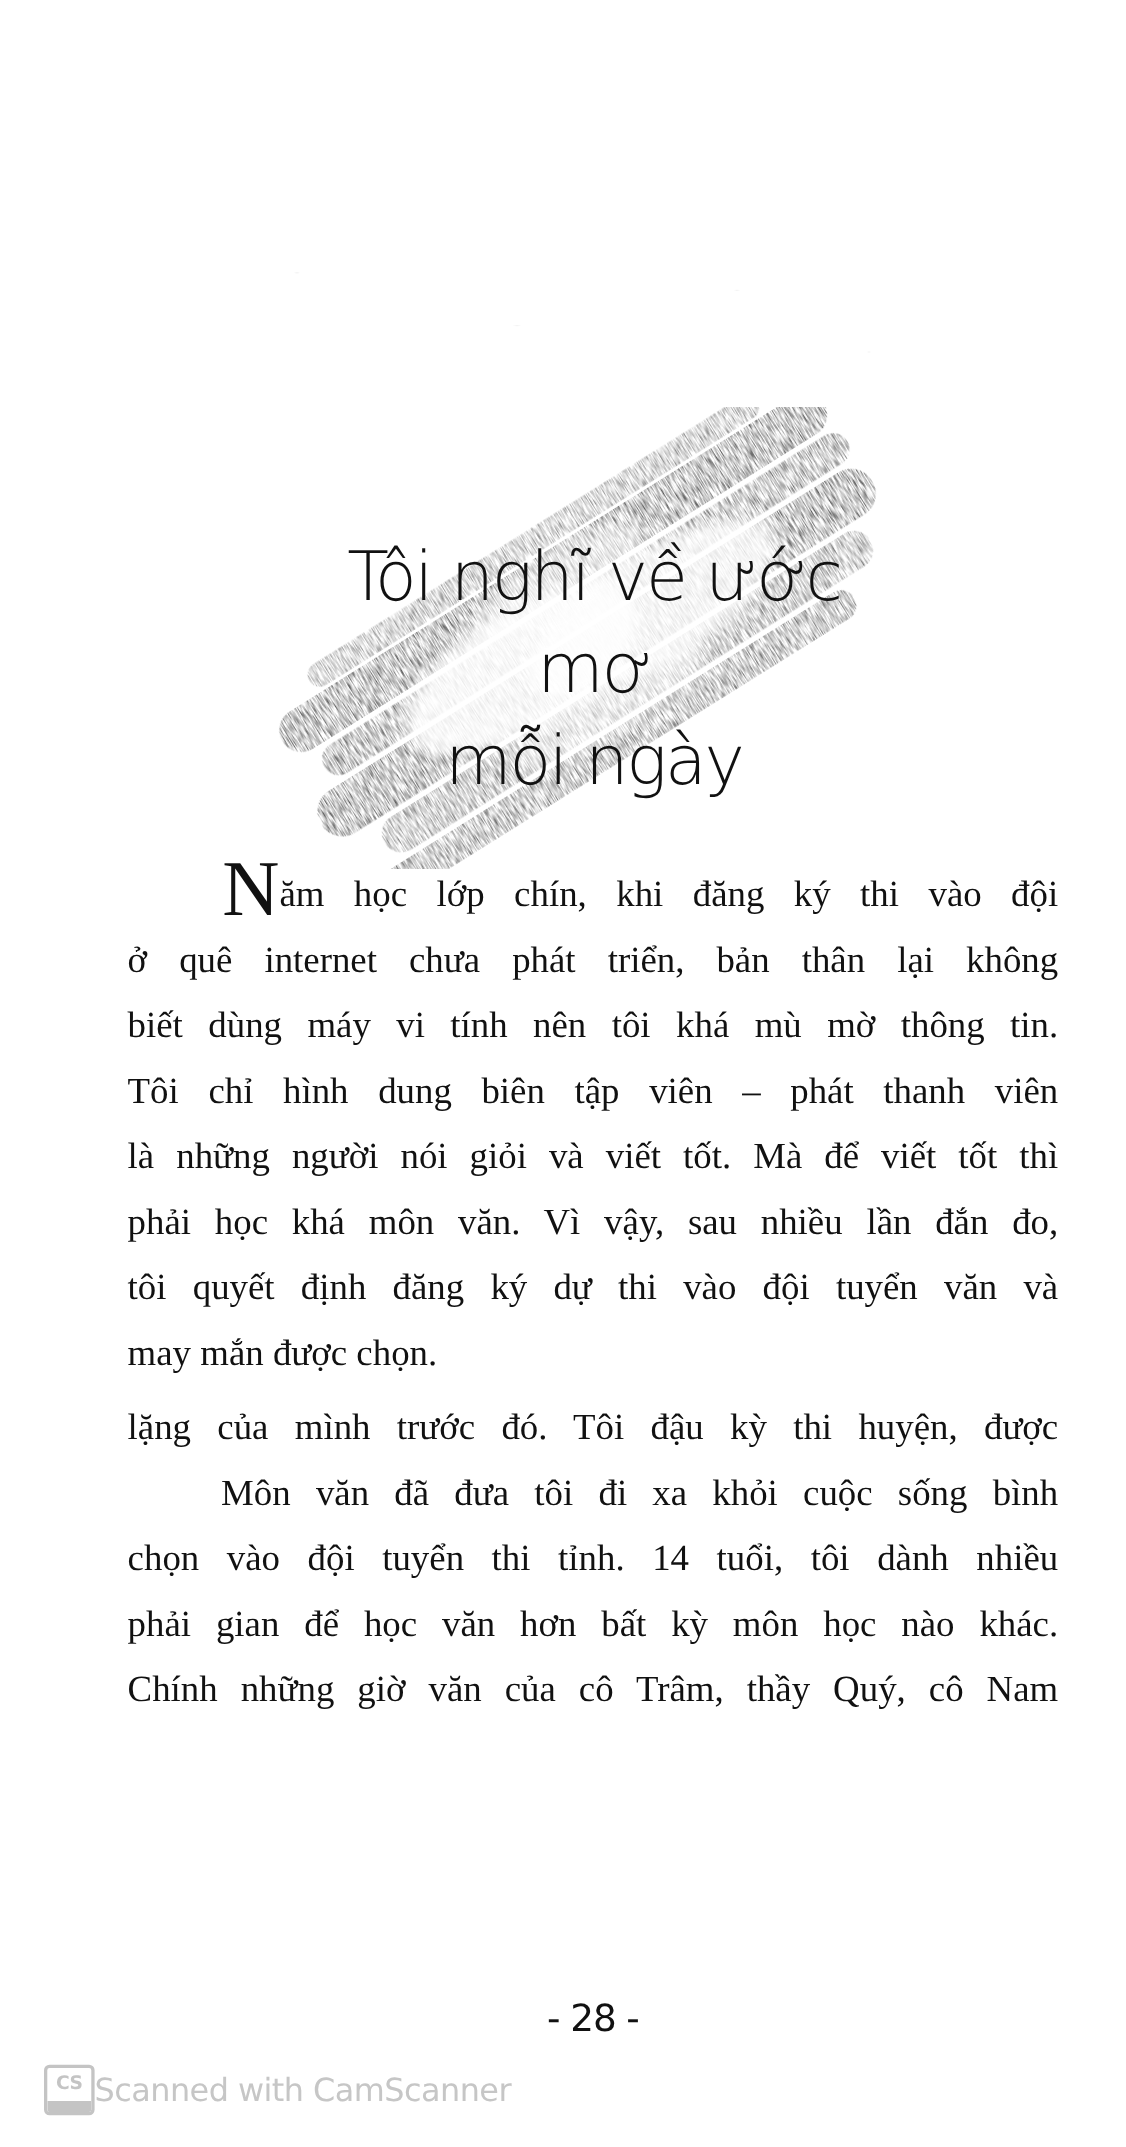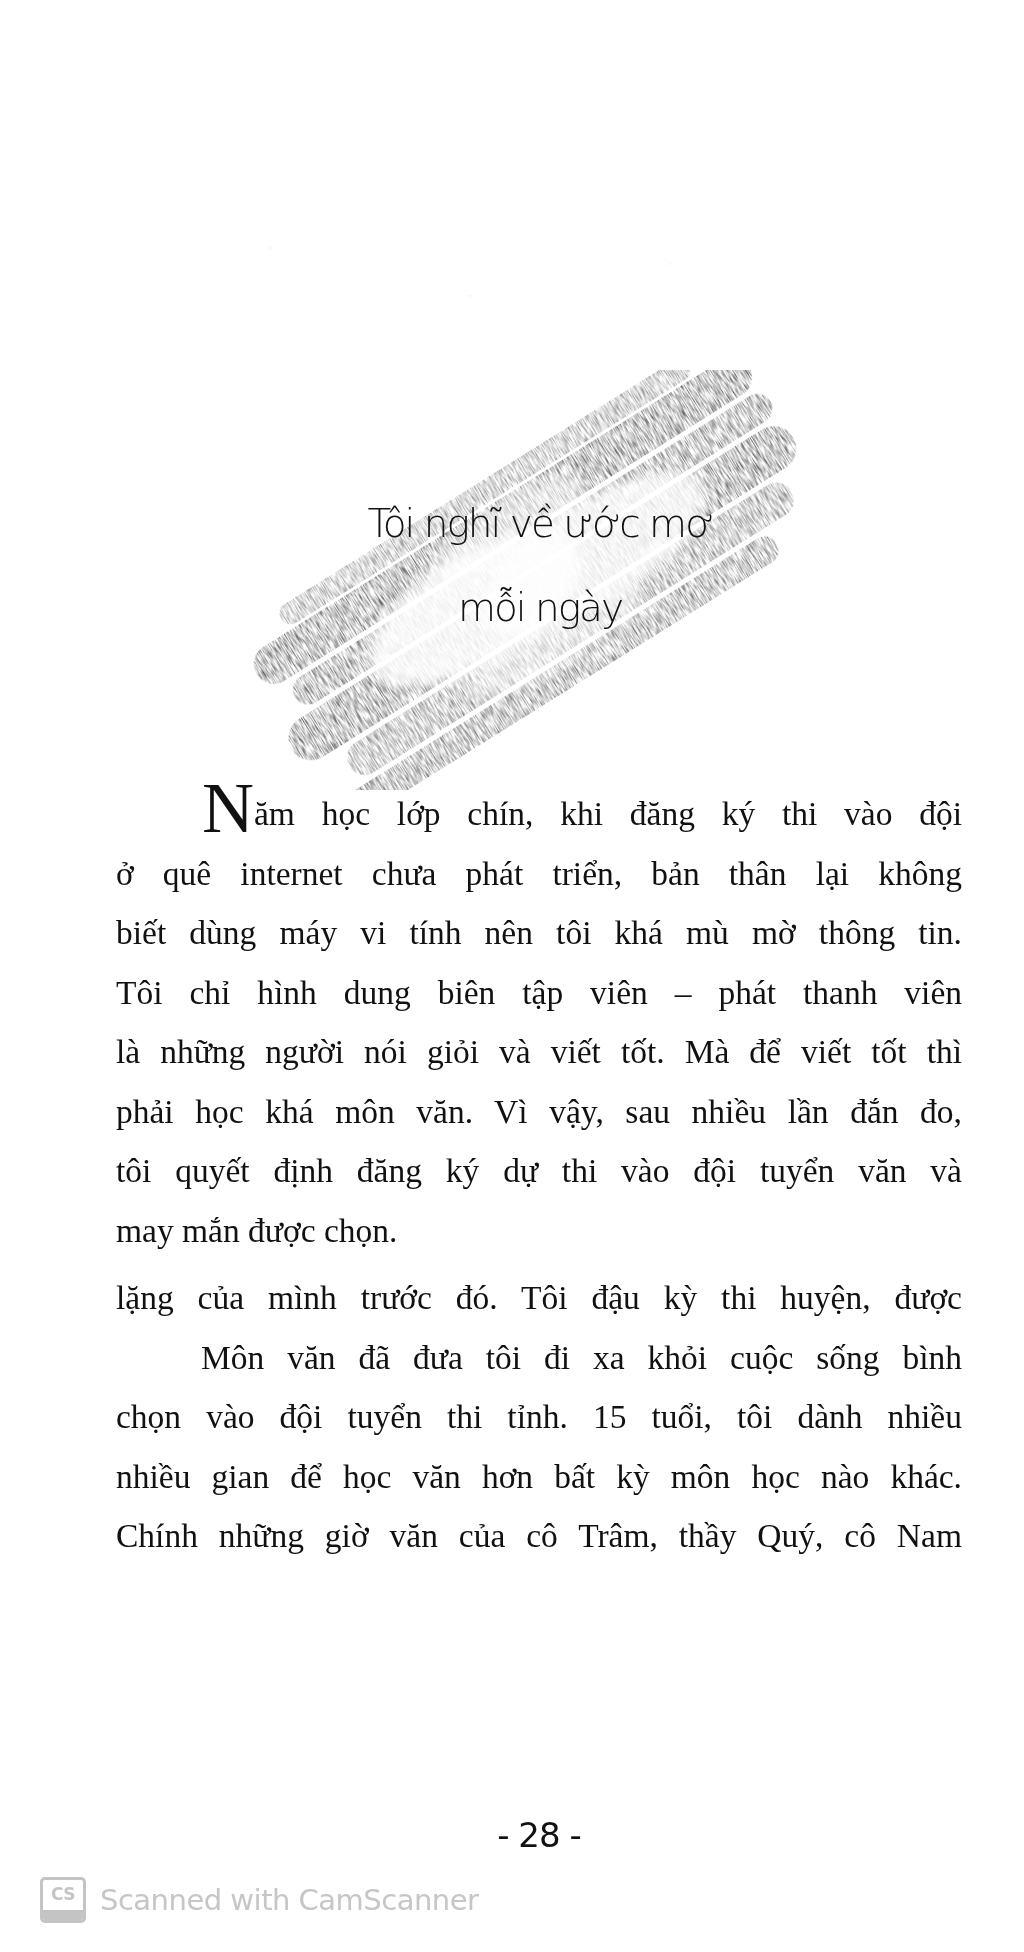--- a/index.html
+++ b/index.html
@@ -39,21 +39,21 @@
     width: 600px; height: 420px;
   }
   .chapter-title {
     position: absolute;
     left: 260px;
     top: 482px;
     width: 560px;
     text-align: center;
     font-family: "DejaVu Sans", sans-serif;
     font-weight: 300;
-    font-size: 39px;
+    font-size: 62px;
     line-height: 84px;
     letter-spacing: -2px;
     color: #111111;
     margin: 0;
   }
   .chapter-title span { display: block; }
   .body-text {
     position: absolute;
     left: 116px;
     top: 784px;
@@ -101,21 +101,20 @@
     letter-spacing: -1px;
     color: #111111;
   }
   .watermark {
     position: absolute;
     left: 40px;
     top: 1870px;
     height: 60px;
     display: flex;
     align-items: center;
-    gap: 14px;
   }
   .cs-logo {
     width: 46px;
     height: 46px;
     border: 3px solid #c4c4c4;
     border-radius: 5px;
     box-sizing: border-box;
     position: relative;
     background: #ffffff;
     overflow: hidden;
@@ -193,22 +192,22 @@
       <span class="line">biết dùng máy vi tính nên tôi khá mù mờ thông tin.</span>
       <span class="line">Tôi chỉ hình dung biên tập viên – phát thanh viên</span>
       <span class="line">là những người nói giỏi và viết tốt. Mà để viết tốt thì</span>
       <span class="line">phải học khá môn văn. Vì vậy, sau nhiều lần đắn đo,</span>
       <span class="line">tôi quyết định đăng ký dự thi vào đội tuyển văn và</span>
       <span class="line last">may mắn được chọn.</span>
     </div>
     <div class="para" style="text-indent:0">
       <span class="line">lặng của mình trước đó. Tôi đậu kỳ thi huyện, được</span>
       <span class="line indent">Môn văn đã đưa tôi đi xa khỏi cuộc sống bình</span>
-      <span class="line">chọn vào đội tuyển thi tỉnh. 15 tuổi, tôi dành nhiều</span>
-      <span class="line">nhiều gian để học văn hơn bất kỳ môn học nào khác.</span>
+      <span class="line">chọn vào đội tuyển thi tỉnh. 14 tuổi, tôi dành nhiều</span>
+      <span class="line">phải gian để học văn hơn bất kỳ môn học nào khác.</span>
       <span class="line">Chính những giờ văn của cô Trâm, thầy Quý, cô Nam</span>
     </div>
   </div>
 
   <div class="page-number">- 28 -</div>
 
   <div class="watermark">
     <div class="cs-logo">
       <span class="cs-logo-text">CS</span>
     </div>

